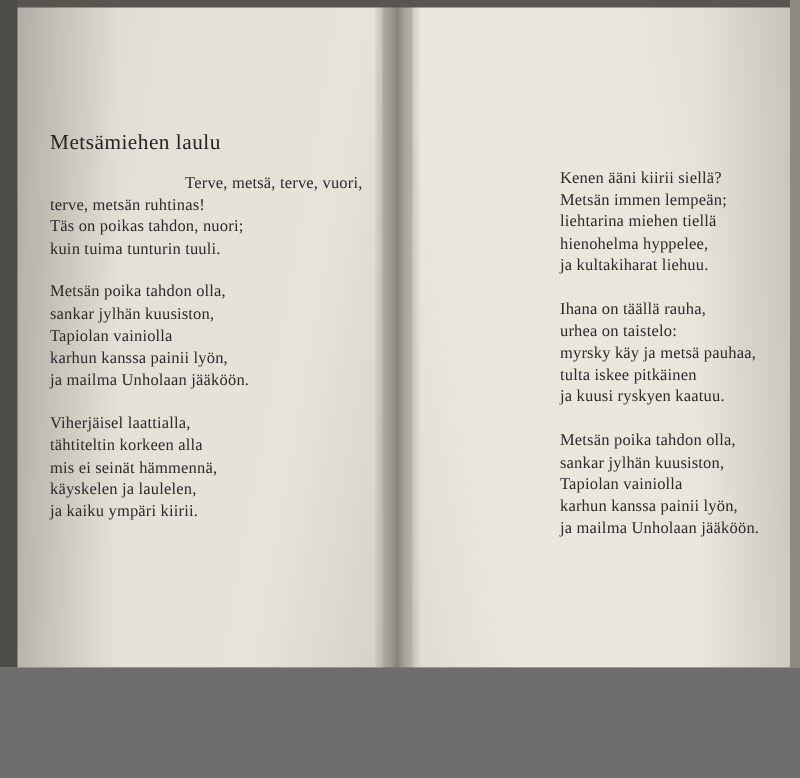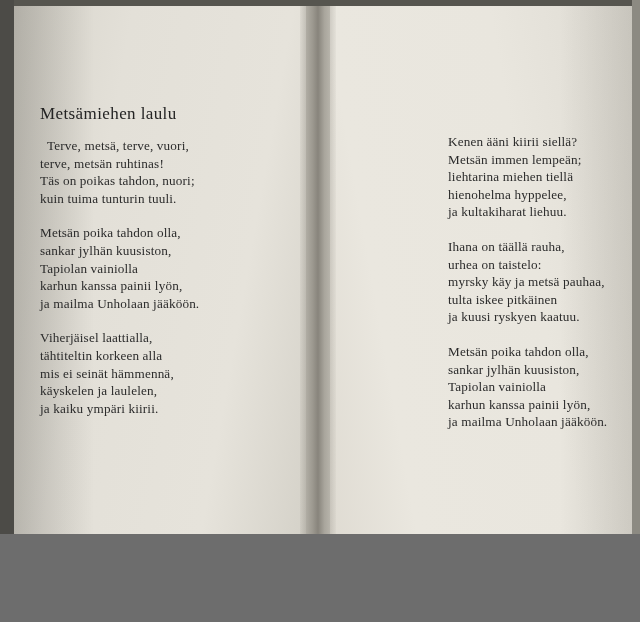--- a/index.html
+++ b/index.html
@@ -115,21 +115,21 @@
     font-size: 13.2px;
     line-height: 17.6px;
     color: #2b2b2b;
     letter-spacing: 0.15px;
   }
   .col-left  { left: 40px;  top: 137px; width: 250px; }
   .col-right { left: 448px; top: 133px; width: 230px; }
 
   .stanza { margin: 0 0 17px 0; }
   .stanza .line { white-space: nowrap; }
-  .indent { padding-left: 7px; }
+  .indent { padding-left: 7px; text-align: right; }
 
   .folio {
     position: absolute;
     font-size: 10.5px;
     color: #3a3a3a;
     letter-spacing: 0.5px;
   }
   .folio-left  { left: 101px; top: 607px; text-decoration: underline; }
   .folio-right { left: 501px; top: 604px; }
 

